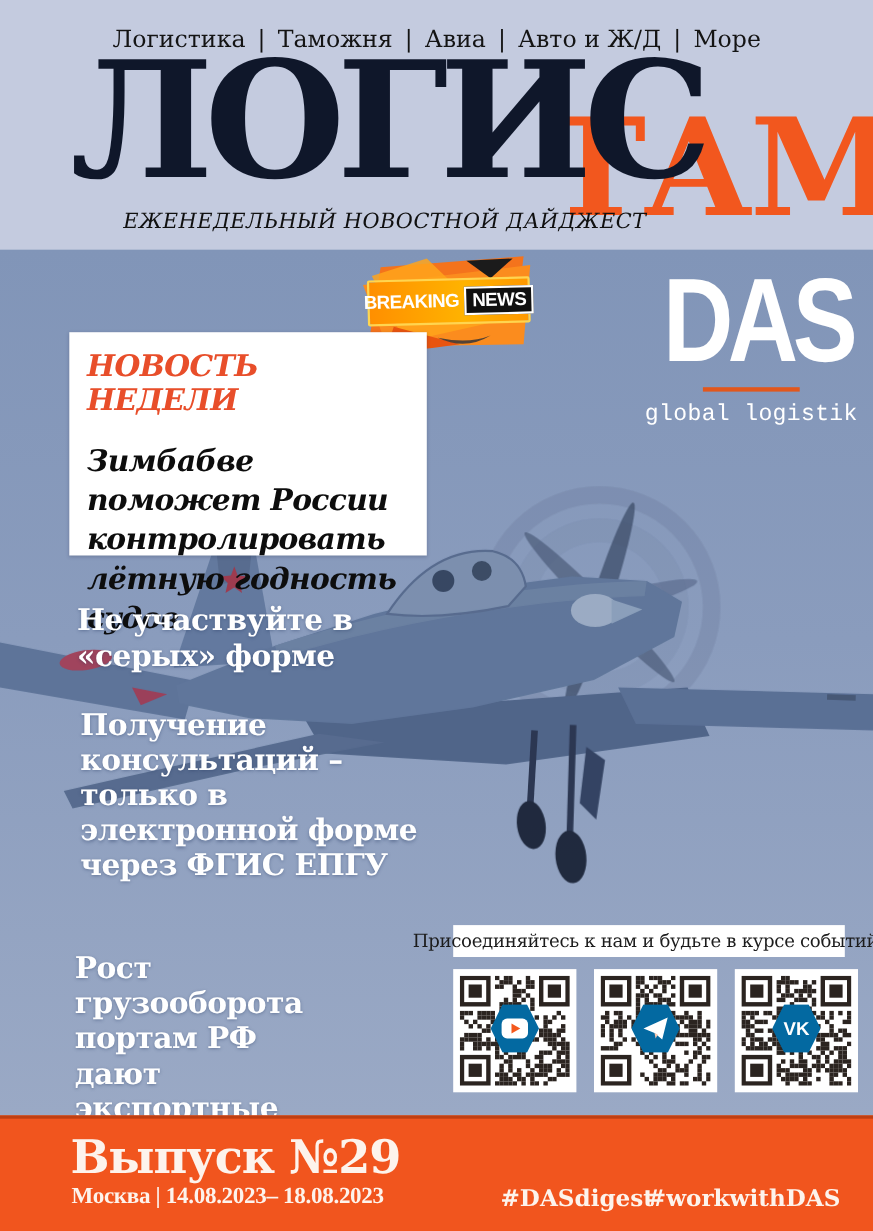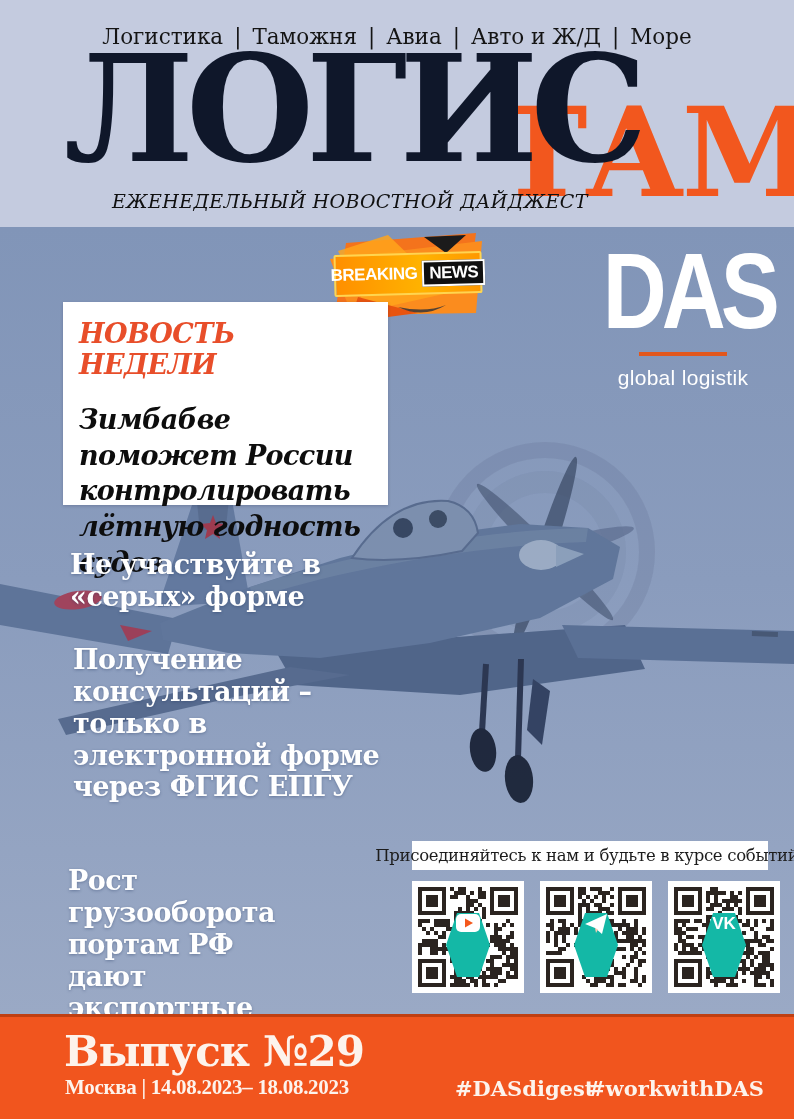--- a/index.html
+++ b/index.html
@@ -29,43 +29,43 @@
         font-family:"Liberation Sans",sans-serif;}
   .badge-breaking{color:#fff;font-weight:bold;font-size:17px;letter-spacing:-.5px;}
   .badge-news{color:#fff;background:#101010;font-weight:bold;font-size:17px;
         letter-spacing:-.5px;padding:1px 5px;border:2px solid #fff;}
   
   .das{position:absolute;left:585px;top:20px;width:196px;text-align:center;
        font-family:"Liberation Sans",sans-serif;color:#fff;}
   .das-name{font-size:108px;line-height:.82;font-weight:bold;letter-spacing:-6px;
        transform:scaleX(.82);transform-origin:center;}
   .das-rule{width:88px;height:4px;background:#e2571c;margin:16px auto 10px auto;}
-  .das-tagline{font-size:21px;letter-spacing:.3px;}
+  .das-tagline{font-size:21px;letter-spacing:.3px;font-family:Liberation Mono, monospace;}
   
   .featured{position:absolute;left:63px;top:75px;width:293px;height:171px;background:#fff;
        padding:16px;box-shadow:0 1px 3px rgba(30,40,70,.25);font-style:italic;}
   .featured-label{font-size:27px;font-weight:bold;color:#e84e2a;letter-spacing:-.5px;}
   .featured-headline{margin-top:22px;font-size:27px;font-weight:bold;color:#0d0d0d;
        line-height:1.32;letter-spacing:-.6px;}
   
   .headline{position:absolute;color:#fff;font-weight:bold;font-size:27px;line-height:1.18;
        letter-spacing:-.5px;text-shadow:0 1px 3px rgba(35,55,95,.4);}
   .h0{left:70px;top:322px;width:320px;}
   .h1{left:73px;top:417px;width:330px;}
   .h2{left:73px;top:560px;width:330px;}
   .h3{left:68px;top:638px;width:250px;}
   
   .join-banner{position:absolute;left:412px;top:614px;width:356px;height:29px;background:#fff;
        display:flex;align-items:center;justify-content:center;font-size:16.5px;color:#1c1c1c;
        letter-spacing:-.3px;white-space:nowrap;}
   .qr-row{position:absolute;left:412px;top:654px;display:flex;gap:16px;}
   .qr-box{position:relative;width:100px;height:100px;background:#fff;padding:6px;}
-  .qr-icon{position:absolute;left:50%;top:50%;width:44px;height:64px;margin:-24px 0 0 -22px;
-       background:#14b8a6;clip-path:polygon(25% 0,75% 0,100% 50%,75% 100%,25% 100%,0 50%);
-       display:flex;align-items:flex-start;justify-content:center;}
+  .qr-icon{position:absolute;left:50%;top:50%;width:44px;height:44px;margin:-24px 0 0 -22px;
+       background:#0369a1;clip-path:polygon(25% 0,75% 0,100% 50%,75% 100%,25% 100%,0 50%);
+       display:flex;align-items:center;justify-content:center;}
   
   .footer{position:absolute;left:0;top:1014px;width:794px;height:105px;background:#f1551e;
        border-top:3px solid #bf3f12;color:#fdf3ec;}
   .issue{position:absolute;left:64px;top:10px;font-size:42px;font-weight:bold;letter-spacing:-1px;}
   .city-dates{position:absolute;left:65px;top:58px;font-size:21px;font-weight:bold;letter-spacing:-.3px;font-family:Liberation Serif, serif;}
   .hashtag{position:absolute;top:59px;font-size:21px;font-weight:bold;}
   .tag0{left:455px;} .tag1{left:588px;}
 </style>
 </head>
 <body>

